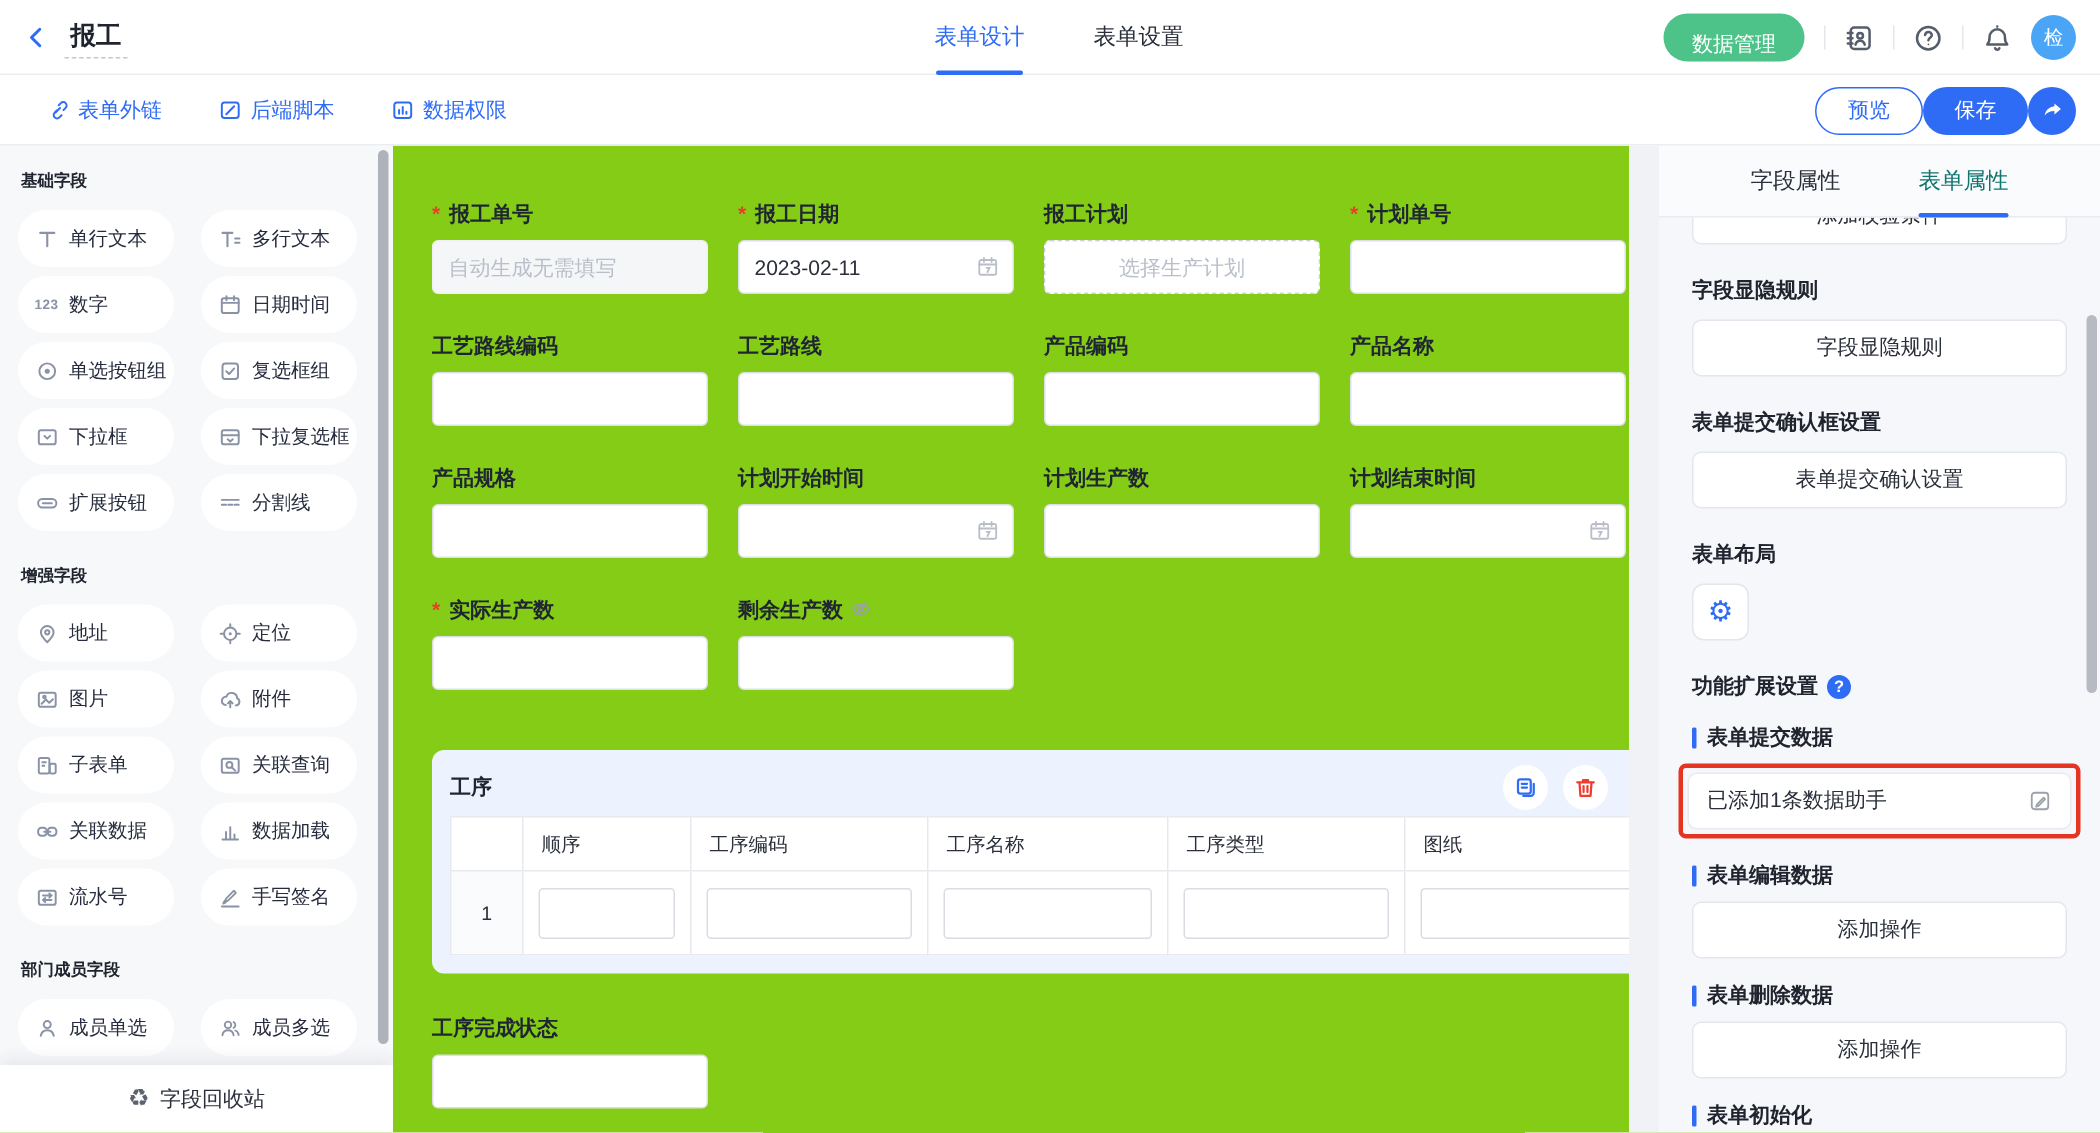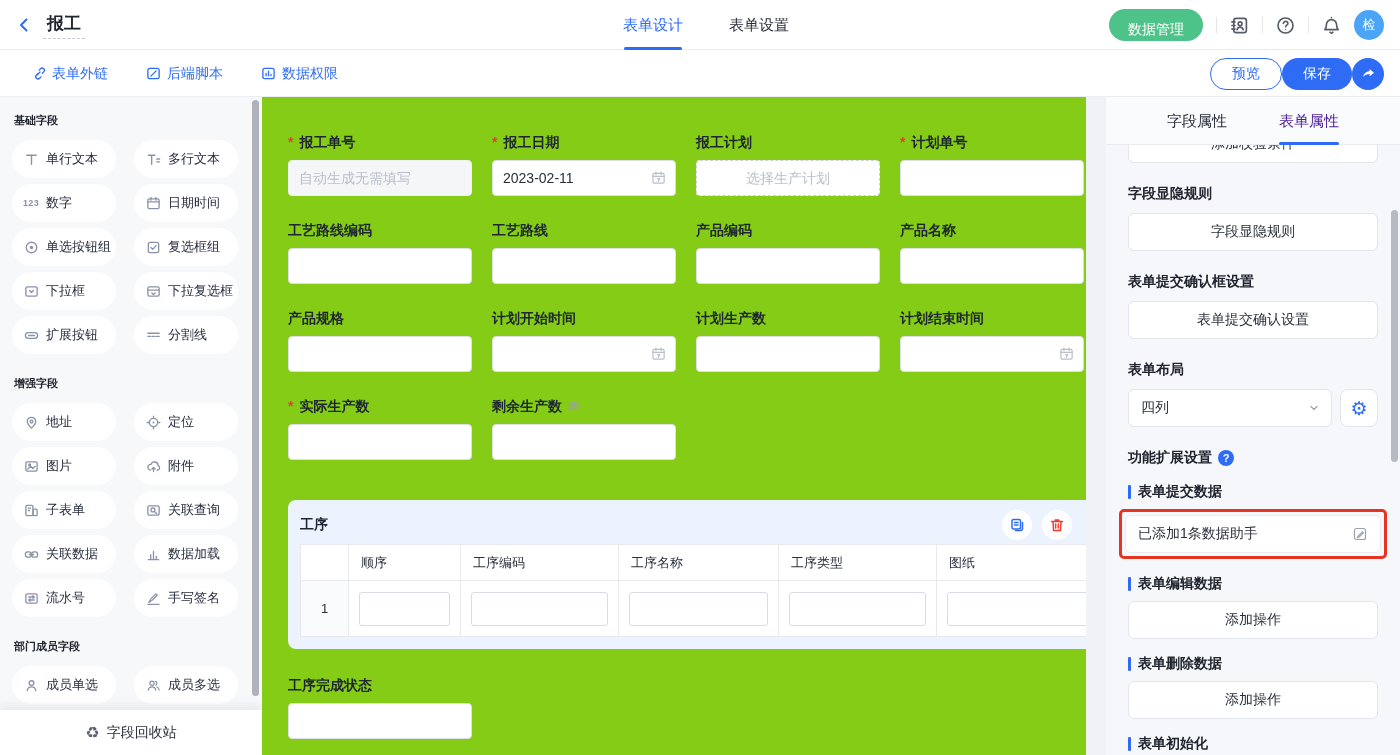--- a/index.html
+++ b/index.html
@@ -77,21 +77,21 @@
   .cell-ipt { height:34px; border:1px solid #d9dce3; border-radius:3px; background:#fff; }
   .c-idx{width:48px}.c-1{width:112px}.c-2{width:158px}.c-3{width:160px}.c-4{width:158px}.c-5{width:210px}
 
   .bottom-fld { margin-top:26px; width:184px; }
 
   
   .gap-strip { position:absolute; top:97px; left:1086px; width:20px; height:658px; background:#f0f2f5; }
   .panel { position:absolute; top:97px; left:1106px; width:294px; height:658px; background:#f6f7fa; overflow:hidden; }
   .p-tabs { position:relative; height:48px; display:flex; align-items:center; justify-content:center; gap:52px; background:#fafbfd; border-bottom:1px solid #e9ebf0; z-index:4; }
   .p-tab { position:relative; height:48px; line-height:48px; font-size:15px; color:#2a2f3a; cursor:pointer; }
-  .p-tab.active { color:#4c1d95; }
+  .p-tab.active { color:#0f766e; }
   .p-tab.active::after { content:""; position:absolute; left:50%; transform:translateX(-50%); bottom:0; width:60px; height:3px; border-radius:2px; background:#2f6cf6; }
   .p-body { position:relative; padding:0 22px; overflow:hidden; height:610px; }
   .p-btn { width:100%; height:38px; background:#fff; border:1px solid #e3e6ec; border-radius:6px; font-size:14px; color:#2a2f3a; display:flex; align-items:center; justify-content:center; cursor:pointer; font-family:inherit; }
   .p-btn.clipped { margin-top:-20px; }
   .p-head { font-size:14px; font-weight:700; color:#20242e; margin:22px 0 10px 0; display:flex; align-items:center; gap:6px; }
   .p-sub { font-size:14px; font-weight:700; color:#20242e; margin:16px 0 8px 0; display:flex; align-items:center; gap:7px; }
   .p-sub::before { content:""; width:3px; height:14px; background:#2f6cf6; border-radius:1px; }
   .layout-row { display:flex; gap:8px; }
   .p-select { flex:1; height:38px; background:#fff; border:1px solid #e3e6ec; border-radius:6px; display:flex; align-items:center; padding:0 12px; font-size:14px; color:#2a2f3a; cursor:pointer; position:relative; }
   .p-select .chev { position:absolute; right:11px; color:#9aa1ac; }
@@ -615,28 +615,20 @@
       <button class="p-btn clipped">添加校验条件</button>
 
       <div class="p-head">字段显隐规则</div>
       <button class="p-btn">字段显隐规则</button>
 
       <div class="p-head">表单提交确认框设置</div>
       <button class="p-btn">表单提交确认设置</button>
 
       <div class="p-head">表单布局</div>
       <div class="layout-row">
-        <div class="p-select">
-          <span>四列</span>
-          <span class="chev">
-              <svg width="12" height="12" viewBox="0 0 16 16" fill="none" stroke="currentColor" stroke-width="1.6" stroke-linecap="round" stroke-linejoin="round">
-                <path d="M4 6l4 4 4-4"></path>
-              </svg>
-            </span>
-        </div>
         <button class="gear-btn">
             <span>⚙</span>
           </button>
       </div>
 
       <div class="p-head">
         <span>功能扩展设置</span>
         <span class="q-ic">?</span>
       </div>
 

